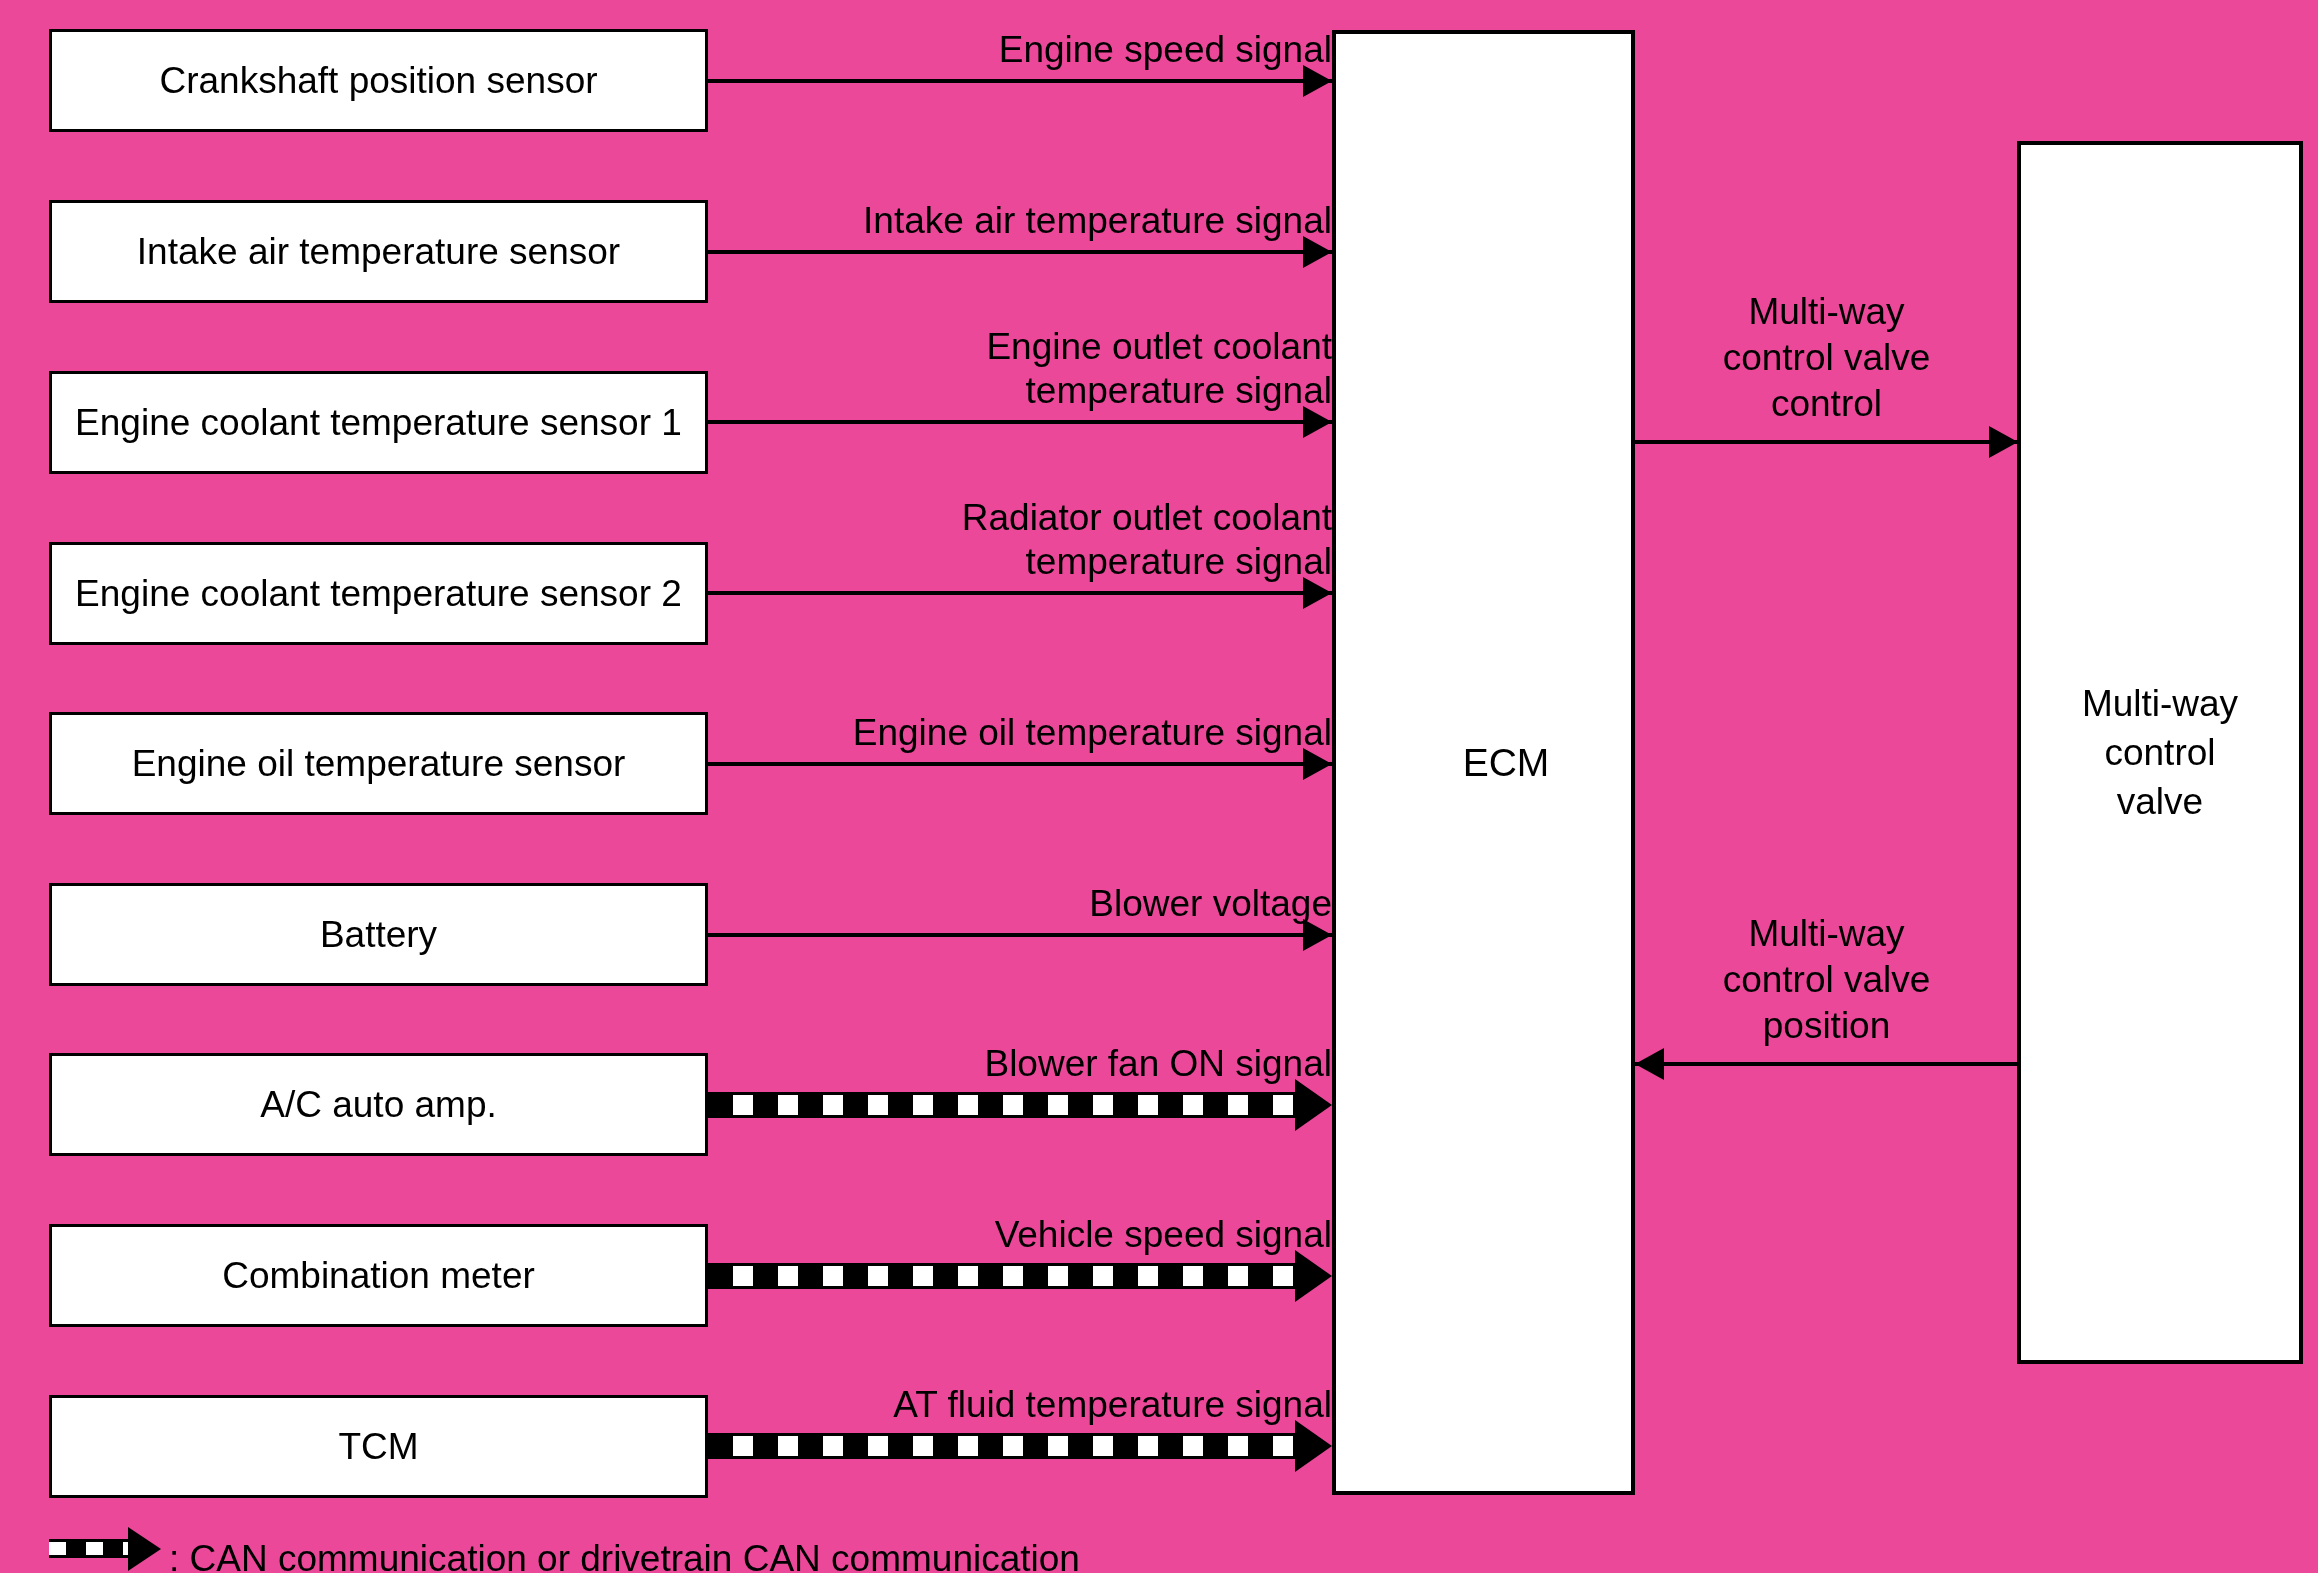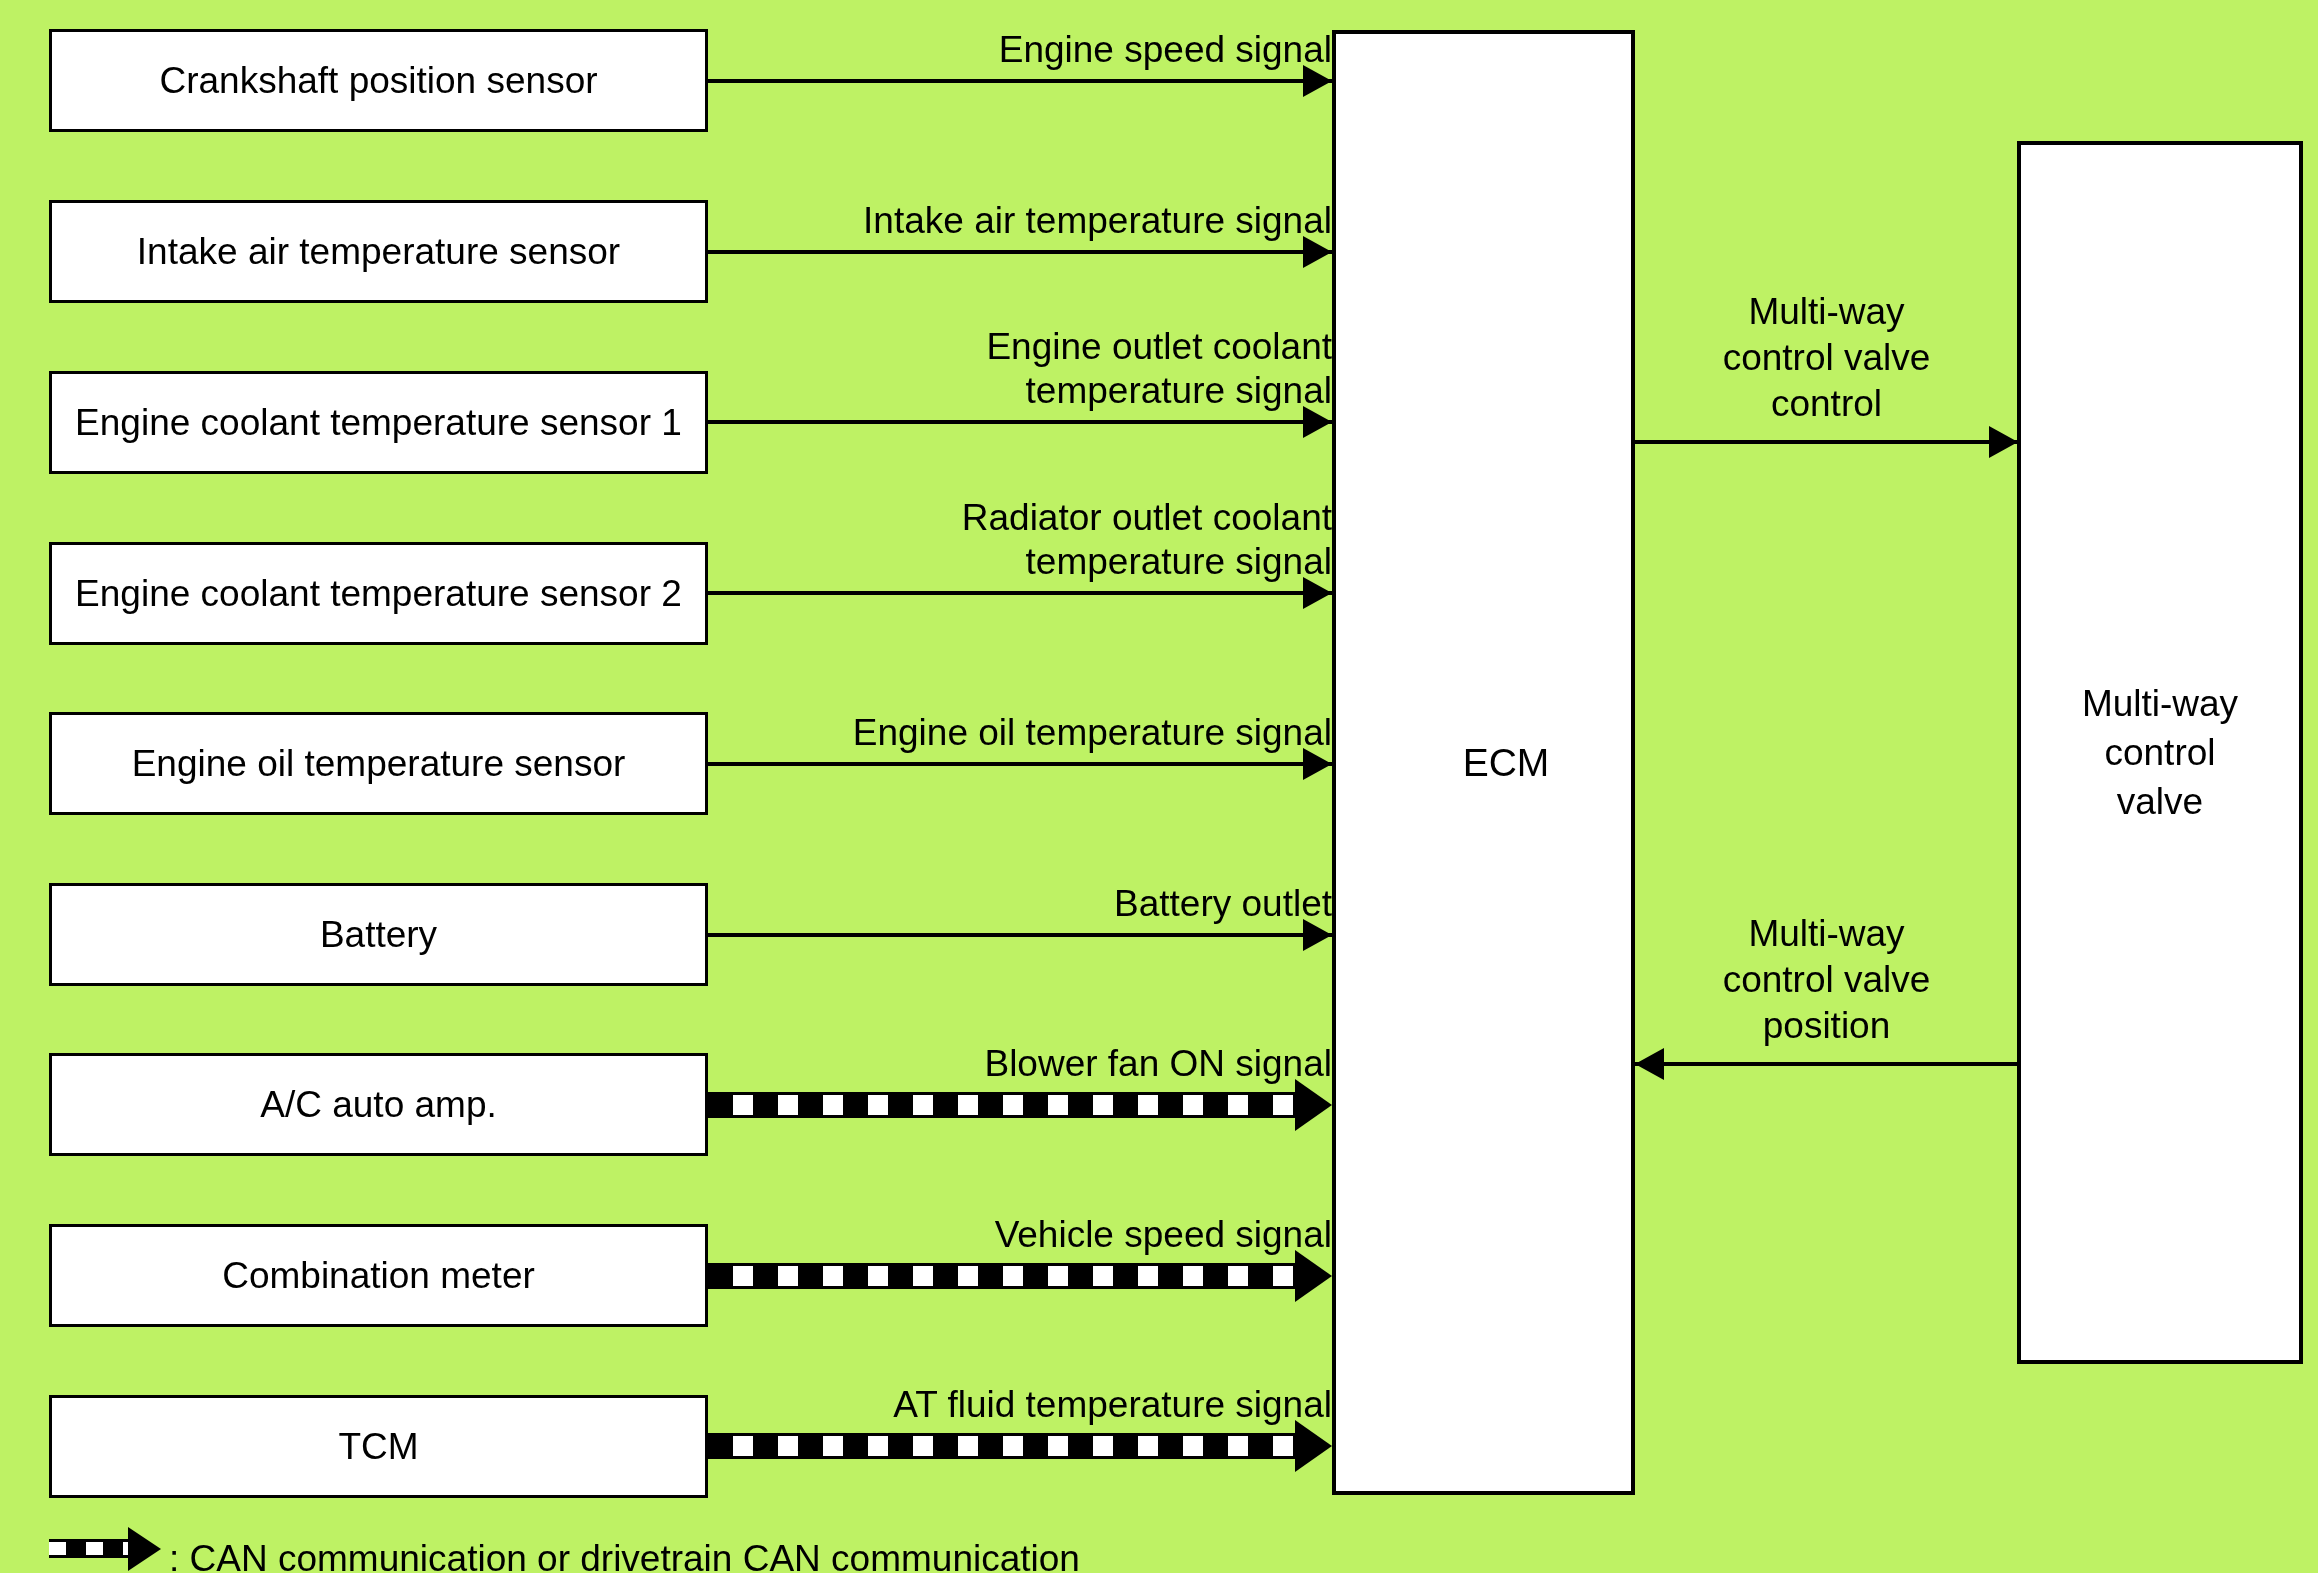--- a/index.html
+++ b/index.html
@@ -6,21 +6,21 @@
     margin:0;
     padding:0;
     background:#ffffff;
     font-family:"Liberation Sans", sans-serif;
     color:#000;
   }
   .canvas{
     position:relative;
     width:2319px;
     height:1573px;
-    background:#bef264;
+    background:#ec4899;
     overflow:hidden;
   }
   
   .box{
     position:absolute;
     box-sizing:border-box;
     border:3.4px solid #000;
     background:#fff;
     display:flex;
     align-items:center;
@@ -225,21 +225,21 @@
 temperature signal</div>
     <div class="line"></div>
     <div class="head"></div>
   </div>
   <div class="arrow" style="top:764px">
     <div class="arrow-label">Engine oil temperature signal</div>
     <div class="line"></div>
     <div class="head"></div>
   </div>
   <div class="arrow" style="top:935px">
-    <div class="arrow-label">Battery outlet</div>
+    <div class="arrow-label">Blower voltage</div>
     <div class="line"></div>
     <div class="head"></div>
   </div>
   <div class="arrow can" style="top:1105px">
     <div class="arrow-label">Blower fan ON signal</div>
     <div class="line"></div>
     <div class="head"></div>
   </div>
   <div class="arrow can" style="top:1276px">
     <div class="arrow-label">Vehicle speed signal</div>

